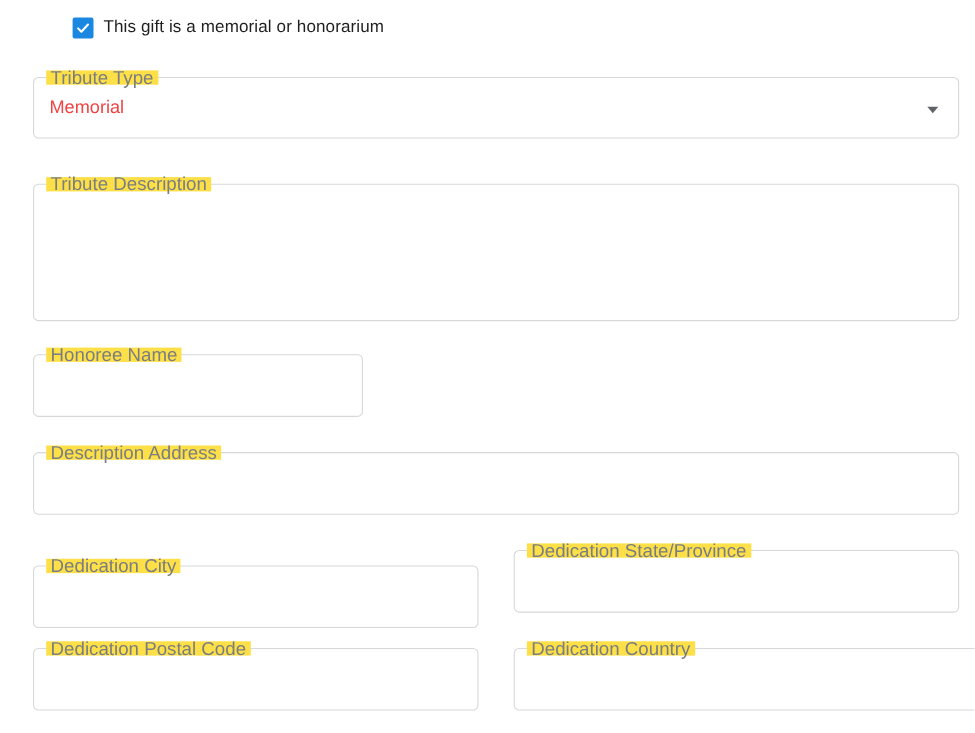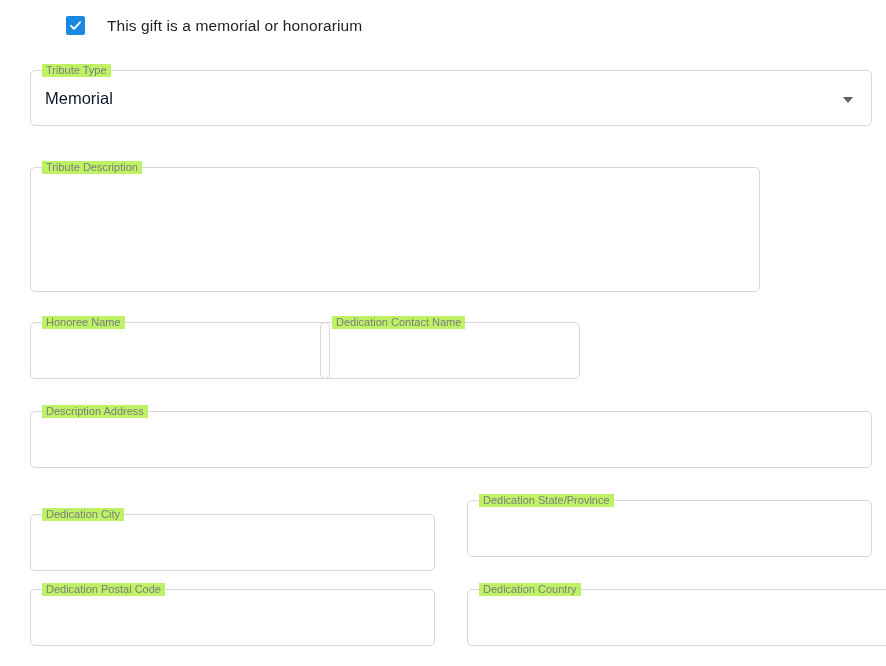--- a/index.html
+++ b/index.html
@@ -20,22 +20,21 @@
     height: 666px;
     box-sizing: border-box;
   }
 
   
   .checkbox-row {
     position: absolute;
     left: 30px;
     top: 16px;
     display: flex;
-    align-items: center;
-    gap: 22px;
+    gap: 9px;
     padding-left: 36px;
   }
   .checkbox {
     width: 19px;
     height: 19px;
     border-radius: 2px;
     background: #1a87e0;
     display: flex;
     align-items: center;
     justify-content: center;
@@ -52,50 +51,50 @@
   .field {
     position: absolute;
     box-sizing: border-box;
     border: 1px solid #d6d8da;
     border-radius: 5px;
   }
   .field .legend {
     position: absolute;
     top: -7px;
     left: 11px;
-    background: #bef264;
+    background: #fde047;
     padding: 0 4px;
-    font-size: 11px;
+    font-size: 17px;
     color: #7a7d82;
     line-height: 13px;
     white-space: nowrap;
   }
   .field .value {
     position: absolute;
     left: 14px;
     font-size: 16.5px;
-    color: #0f172a;
+    color: #ef4444;
   }
   .field.select .value {
     top: 18px;
   }
   .caret {
     position: absolute;
     right: 18px;
     top: 26px;
     width: 0;
     height: 0;
     border-left: 5.5px solid transparent;
     border-right: 5.5px solid transparent;
     border-top: 6px solid #5f6368;
   }
 
   
   #tribute-type      { left: 30px;  top: 70px;  width: 842px; height: 56px; }
-  #tribute-desc      { left: 30px;  top: 167px; width: 730px; height: 125px; }
+  #tribute-desc      { left: 30px;  top: 167px; width: 842px; height: 125px; }
   #honoree-name      { left: 30px;  top: 322px; width: 300px; height: 57px; }
   #dedication-contact{ left: 320px; top: 322px; width: 260px; height: 57px; }
   #dedication-email  { left: 610px; top: 322px; width: 262px; height: 57px; }
   #dedication-address{ left: 30px;  top: 411px; width: 842px; height: 57px; }
   #dedication-city   { left: 30px;  top: 514px; width: 405px; height: 57px; }
   #dedication-state  { left: 467px; top: 500px; width: 405px; height: 57px; }
   #dedication-postal { left: 30px;  top: 589px; width: 405px; height: 57px; padding-left: 36px; }
   #dedication-country{ left: 467px; top: 589px; width: 487px; height: 57px; }
 </style>
 </head>
@@ -121,24 +120,20 @@
   <div class="field" id="tribute-desc">
     <span class="legend">Tribute Description</span>
     <span class="value" style="top:12px"></span>
   </div>
 
   <div class="field" id="honoree-name">
     <span class="legend">Honoree Name</span>
     <span class="value" style="top:18px"></span>
   </div>
 
-  <div class="field" id="dedication-contact">
-    <span class="legend">Dedication Contact Name</span>
-    <span class="value" style="top:18px"></span>
-  </div>
 
 
   <div class="field" id="dedication-address">
     <span class="legend">Description Address</span>
     <span class="value" style="top:18px"></span>
   </div>
 
   <div class="field" id="dedication-city">
     <span class="legend">Dedication City</span>
     <span class="value" style="top:18px"></span>

